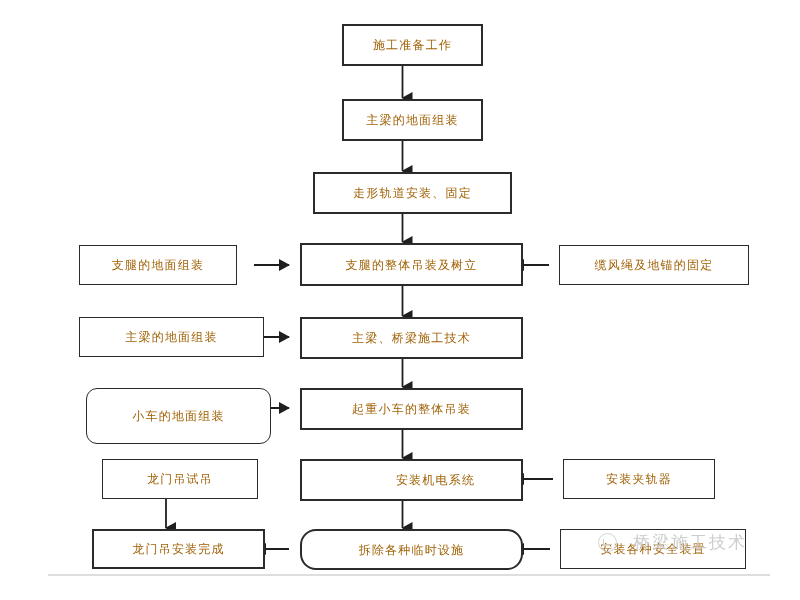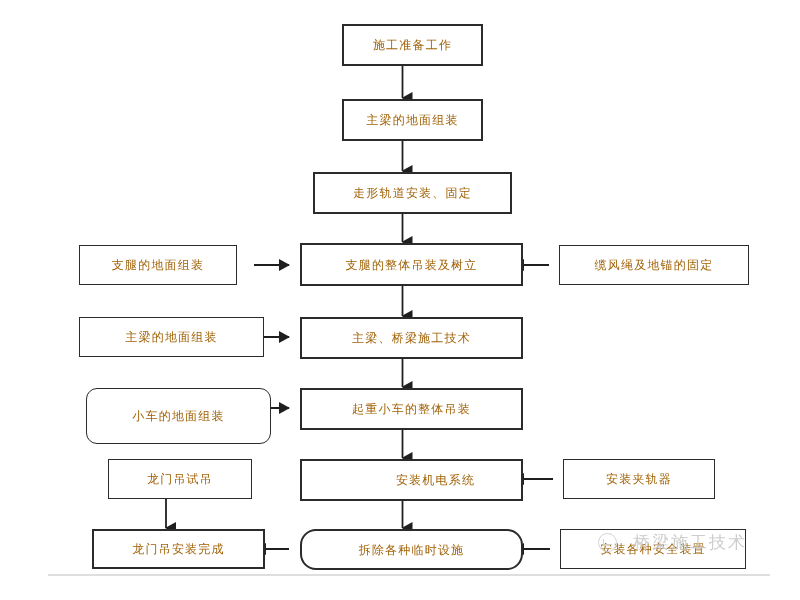--- a/index.html
+++ b/index.html
@@ -147,21 +147,21 @@
   <div class="node" style="left:549px; top:245px; width:190px; height:40px;">缆风绳及地锚的固定</div>
 
   <div class="node" style="left:69px; top:317px; width:185px; height:40px;">主梁的地面组装</div>
 
   <div class="node heavy" style="left:290px; top:317px; width:223px; height:42px;">主梁、桥梁施工技术</div>
 
   <div class="node" style="left:76px; top:388px; width:185px; height:56px;border-radius:11px;">小车的地面组装</div>
 
   <div class="node heavy" style="left:290px; top:388px; width:223px; height:42px;">起重小车的整体吊装</div>
 
-  <div class="node" style="left:98px; top:459px; width:144px; height:40px;">龙门吊试吊</div>
+  <div class="node" style="left:92px; top:459px; width:156px; height:40px;">龙门吊试吊</div>
 
   <div class="node heavy" style="left:290px; top:459px; width:223px; height:42px;padding-left:48px;">安装机电系统</div>
 
   <div class="node" style="left:553px; top:459px; width:152px; height:40px;">安装夹轨器</div>
 
   <div class="node heavy" style="left:82px; top:529px; width:173px; height:40px;">龙门吊安装完成</div>
 
   <div class="node heavy" style="left:290px; top:529px; width:223px; height:41px;border-radius:16px;">拆除各种临时设施</div>
 
   <div class="node" style="left:550px; top:529px; width:186px; height:40px;">安装各种安全装置</div>

